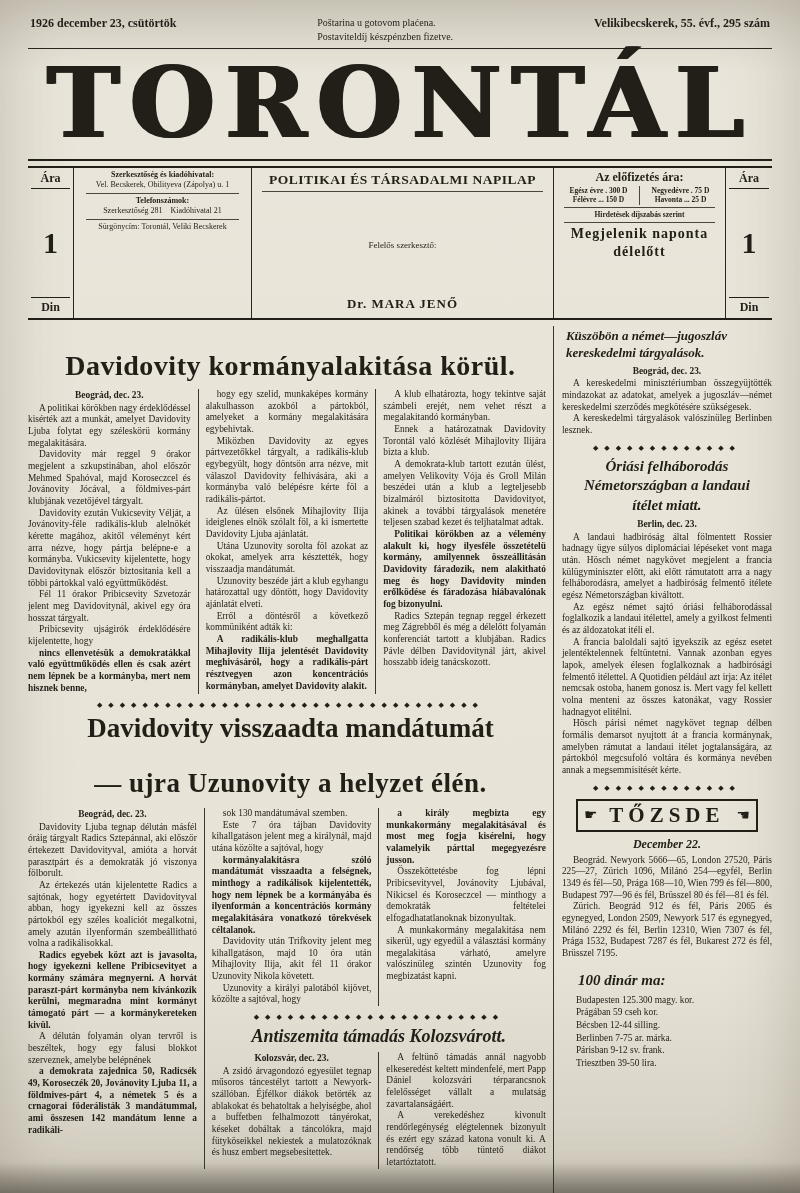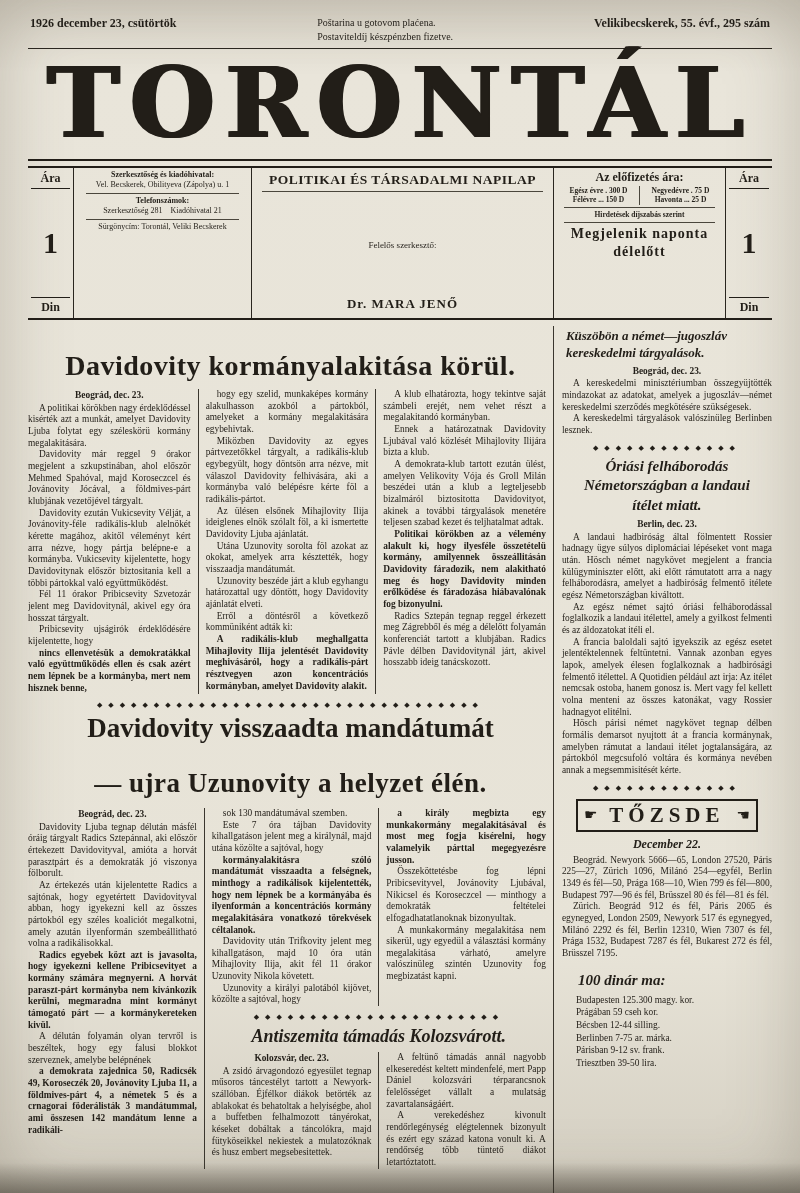--- a/index.html
+++ b/index.html
@@ -175,21 +175,21 @@
             <p class="para">hogy egy szelid, munkaképes kormány alakulhasson azokból a pártokból, amelyeket a kormány megalakitására egybehivtak.</p>
             <p class="para">Miközben Davidovity az egyes pártvezetőkkel tárgyalt, a radikális-klub egybegyült, hogy döntsön arra nézve, mit válaszol Davidovity felhivására, aki a kormányba való belépésre kérte föl a radikális-pártot.</p>
             <p class="para">Az ülésen elsőnek Mihajlovity Ilija ideiglenes elnök szólalt föl, a ki ismertette Davidovity Ljuba ajánlatát.</p>
             <p class="para">Utána Uzunovity sorolta föl azokat az okokat, amelyek arra késztették, hogy visszaadja mandátumát.</p>
             <p class="para">Uzunovity beszéde járt a klub egyhangu határozattal ugy döntött, hogy Davidovity ajánlatát elveti.</p>
             <p class="para">Erről a döntésről a következő kommüniként adták ki:</p>
             <p class="para bold">A radikális-klub meghallgatta Mihajlovity Ilija jelentését Davidovity meghivásáról, hogy a radikális-párt résztvegyen azon koncentrációs kormányban, amelyet Davidovity alakit.</p>
           </div>
         <div class="col">
             <p class="para">A klub elhatározta, hogy tekintve saját számbeli erejét, nem vehet részt a megalakitandó kormányban.</p>
-            <p class="para">Ennek a határozatnak Davidovity Ljubával való közlését Mihajlovity Ilijára bizta a klub.</p>
+            <p class="para">Ennek a határozatnak Davidovity Torontál való közlését Mihajlovity Ilijára bizta a klub.</p>
             <p class="para">A demokrata-klub tartott ezután ülést, amelyen Velikovity Vója és Groll Milán beszédei után a klub a legteljesebb bizalmáról biztositotta Davidovityot, akinek a további tárgyalások menetére teljesen szabad kezet és teljhatalmat adtak.</p>
             <p class="para bold">Politikai körökben az a vélemény alakult ki, hogy ilyesféle összetételü kormány, amilyennek összeállitásán Davidovity fáradozik, nem alakitható meg és hogy Davidovity minden erőlködése és fáradozása hiábavalónak fog bizonyulni.</p>
             <p class="para">Radics Sztepán tegnap reggel érkezett meg Zágrebből és még a délelőtt folyamán konferenciát tartott a klubjában. Radics Pávle délben Davidovitynál járt, akivel hosszabb ideig tanácskozott.</p>
           </div>
       </div>
 
       <div class="sep">◆◆◆◆◆◆◆◆◆◆◆◆◆◆◆◆◆◆◆◆◆◆◆◆◆◆◆◆◆◆◆◆◆◆</div>
 
       <h1 class="headline-a2">
         <span class="h-l1">Davidovity visszaadta mandátumát</span>

